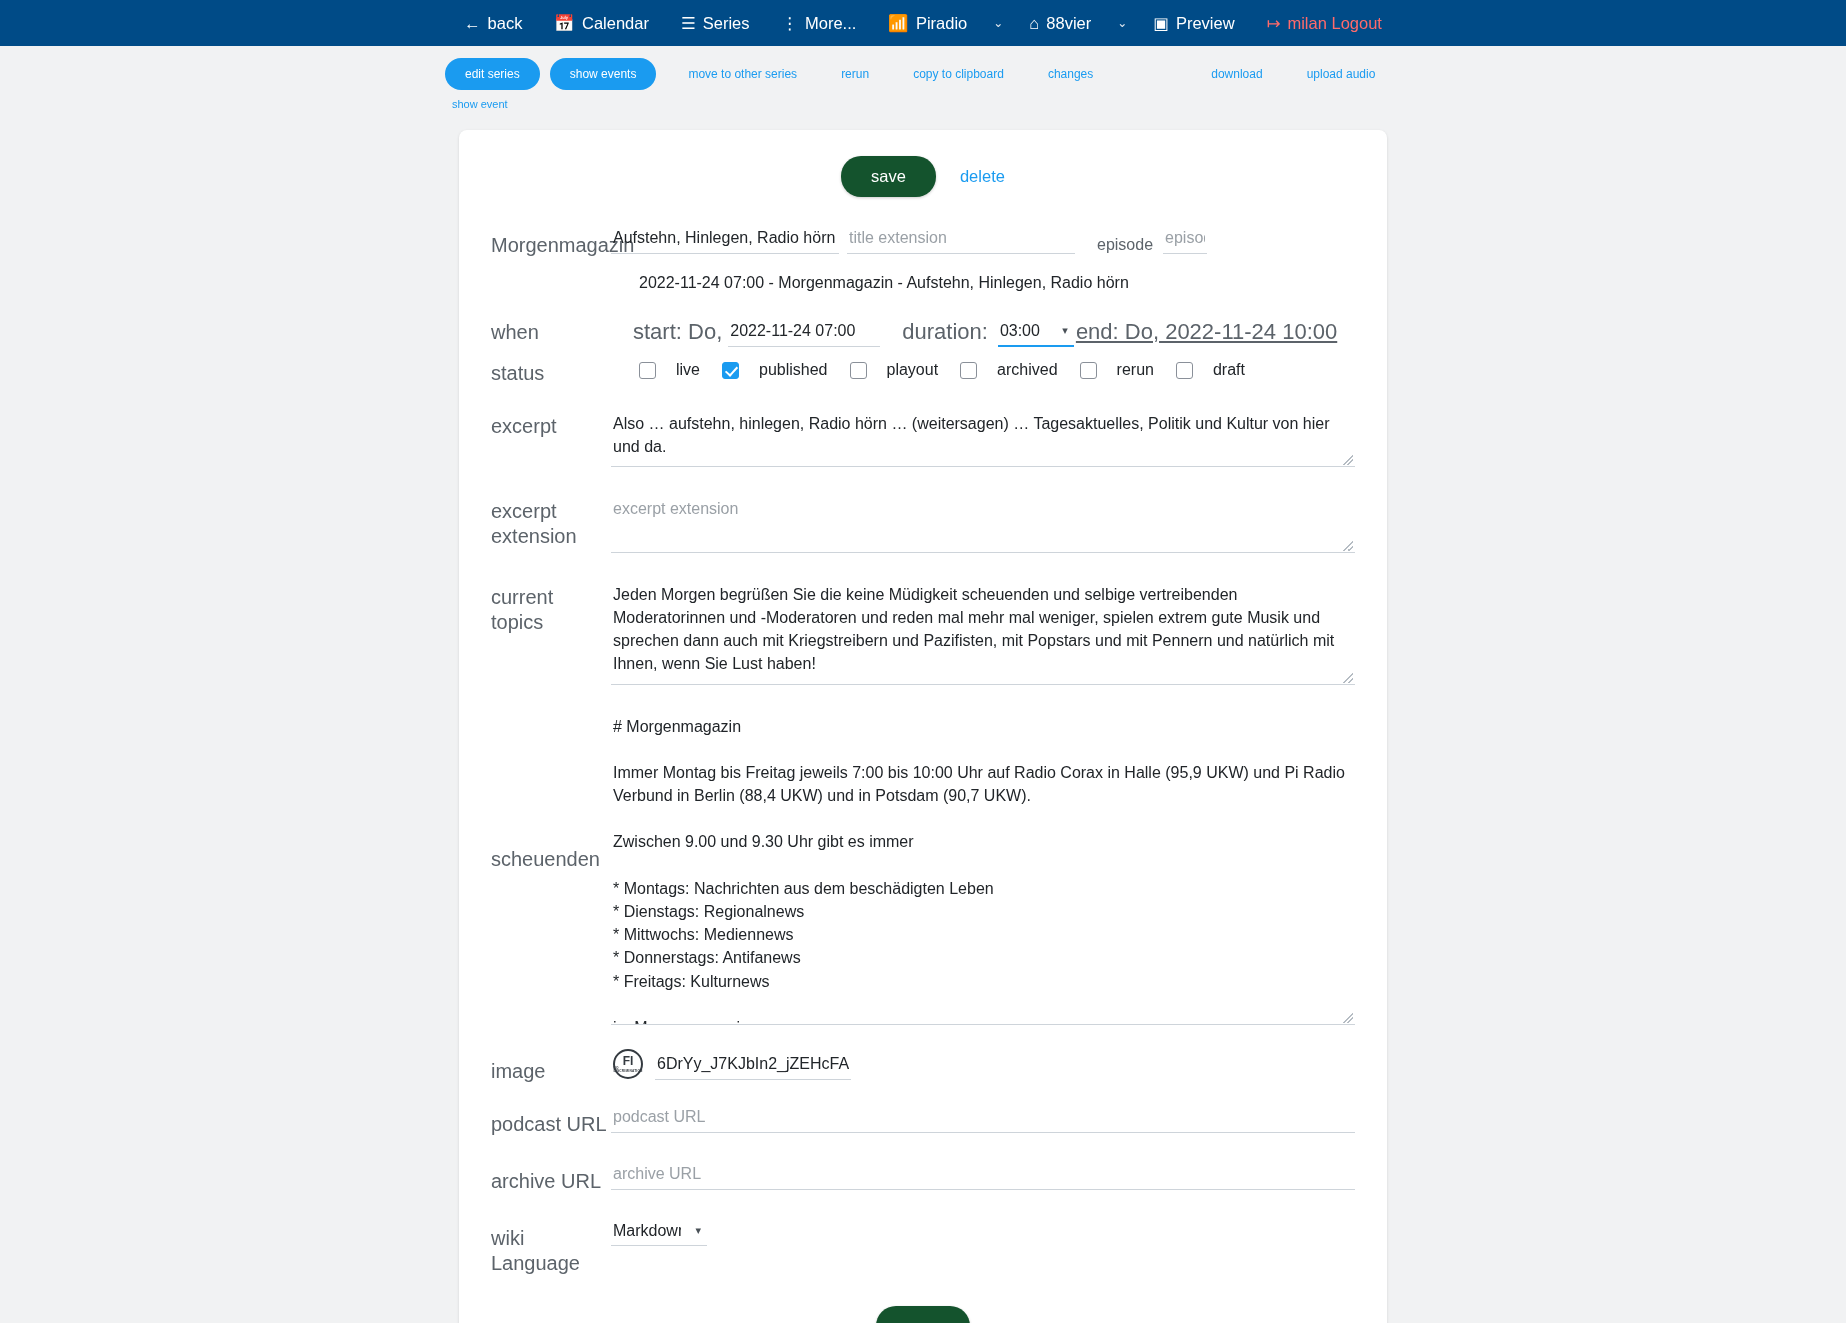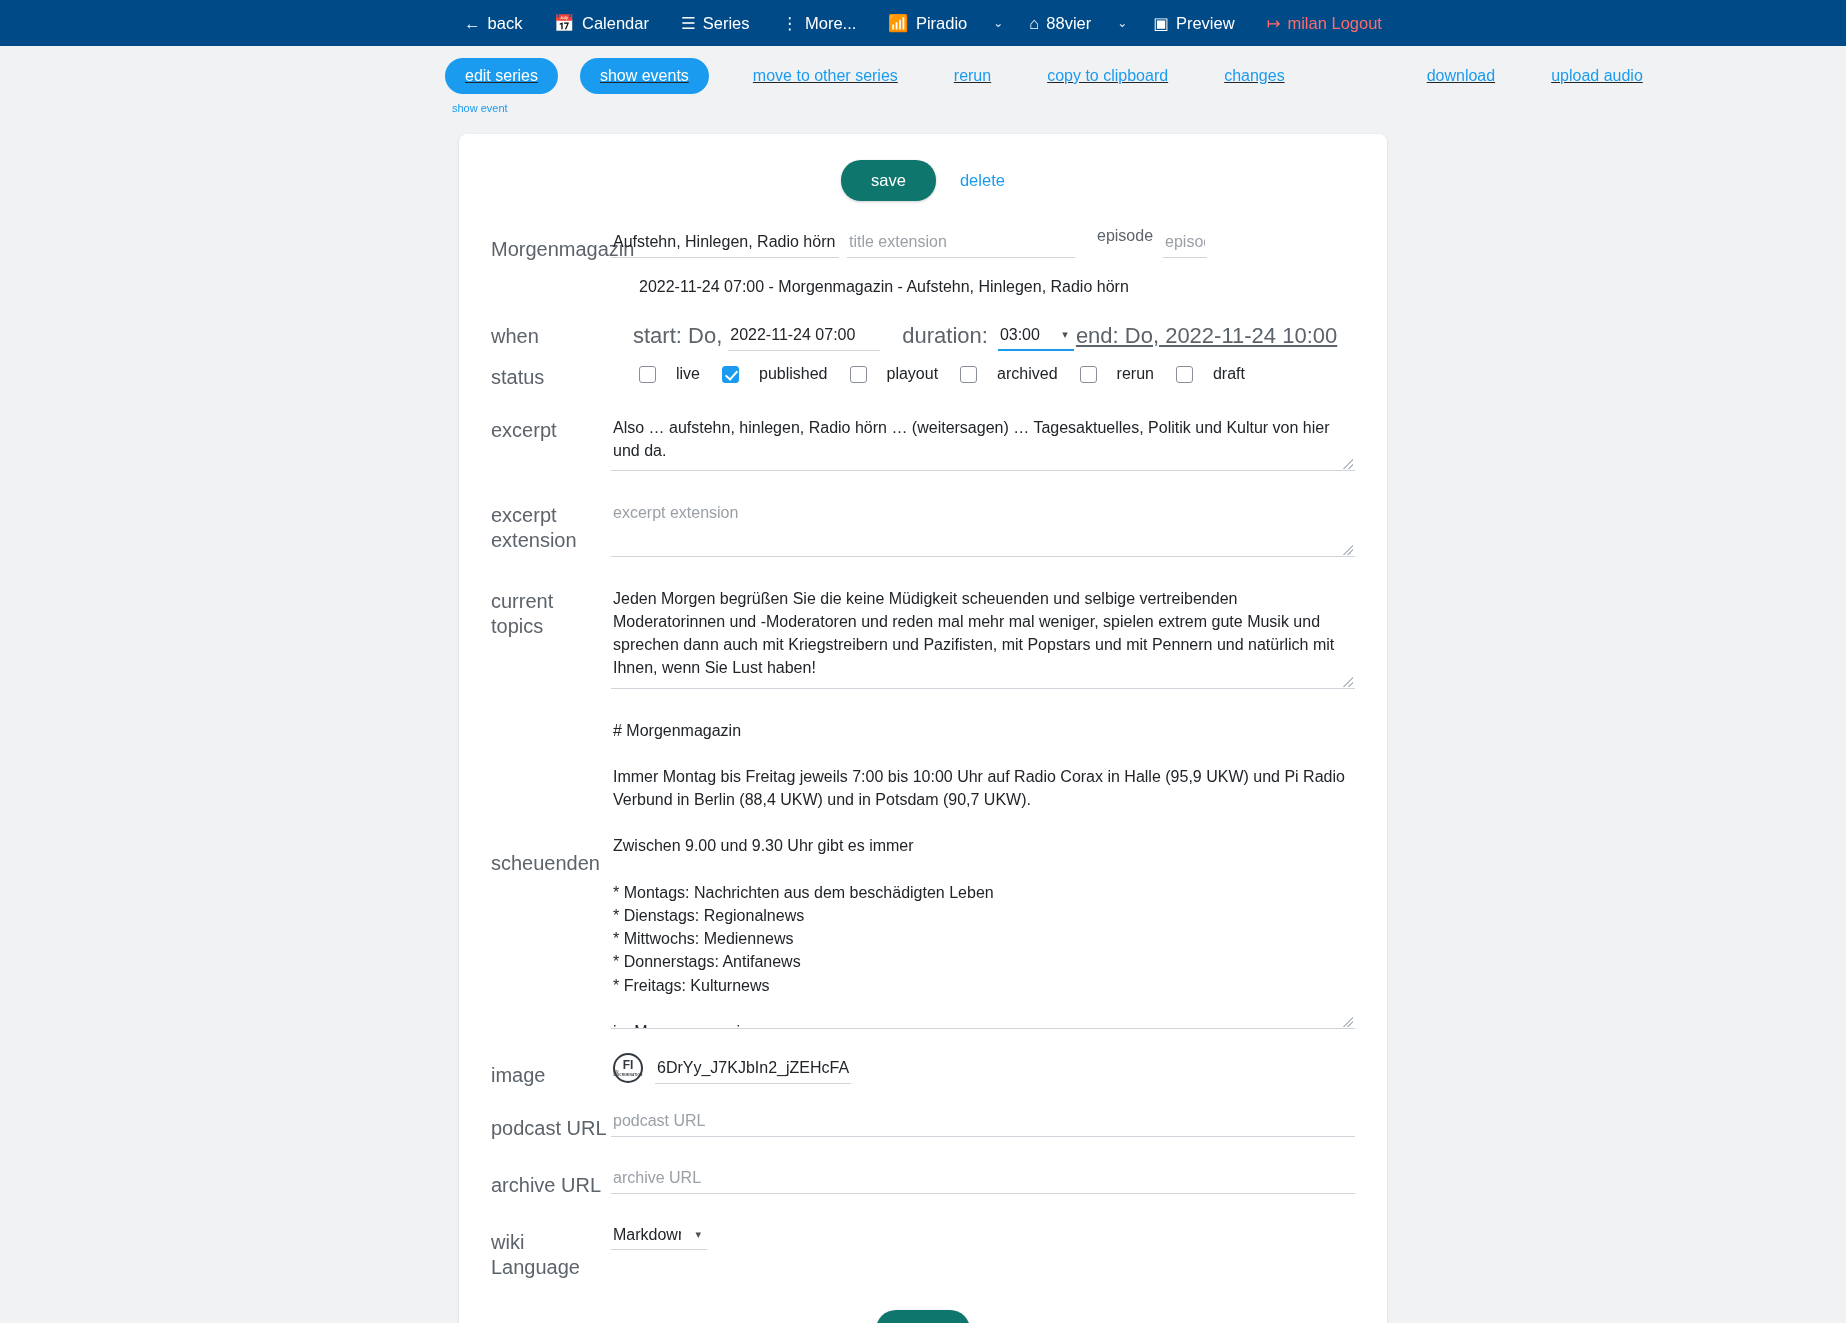--- a/index.html
+++ b/index.html
@@ -37,23 +37,22 @@
     font-size: 12px;
     color: #dfe7ee;
   }
   .ic { display: inline-block; line-height: 1; }
 
   
   .actionbar {
     display: flex;
     align-items: center;
     padding: 12px 0 0 445px;
-    gap: 12px;
-    font-size: 16px;
-    text-decoration: underline;
+    gap: 0;
+    font-size: 12px;
   }
   .pill {
     background: #1a9bf0;
     color: #fff;
     border-radius: 20px;
     padding: 9px 20px;
     margin-right: 10px;
     white-space: nowrap;
   }
   .linkbtn {
@@ -76,21 +75,21 @@
     border-radius: 8px;
     box-shadow: 0 1px 3px rgba(0,0,0,.13);
     padding: 26px 32px 34px 32px;
   }
   .savebar {
     display: flex; align-items: center; justify-content: center;
     gap: 24px;
     margin-bottom: 26px;
   }
   .btn-save {
-    background: #0f766e;
+    background: #14532d;
     color: #fff;
     border: none;
     border-radius: 20px;
     padding: 11px 30px;
     font-size: 16.5px;
     font-family: inherit;
     box-shadow: 0 1px 3px rgba(0,0,0,.2);
   }
   .btn-delete { color: #1a9bf0; font-size: 16.5px; }
 
@@ -116,21 +115,21 @@
     background: transparent;
     font-family: inherit;
     font-size: 16px;
     color: #212529;
     padding: 6px 2px;
     outline: none;
   }
   .uline::placeholder { color: #9aa0a6; }
   .uline-blue { border-bottom: 2px solid #1a9bf0; }
 
-  .title-row { display: flex; align-items: flex-start; gap: 0; }
+  .title-row { display: flex; align-items: flex-end; gap: 0; }
   .inp-title { width: 228px; margin-right: 8px; }
   .inp-titleext { width: 228px; margin-right: 22px; }
   .lbl-episode { color: #5c636a; font-size: 16px; margin-right: 10px; }
   .inp-episode { width: 44px; }
 
   .fulltitle {
     padding: 12px 0 14px 28px;
     font-size: 16px;
   }
 

